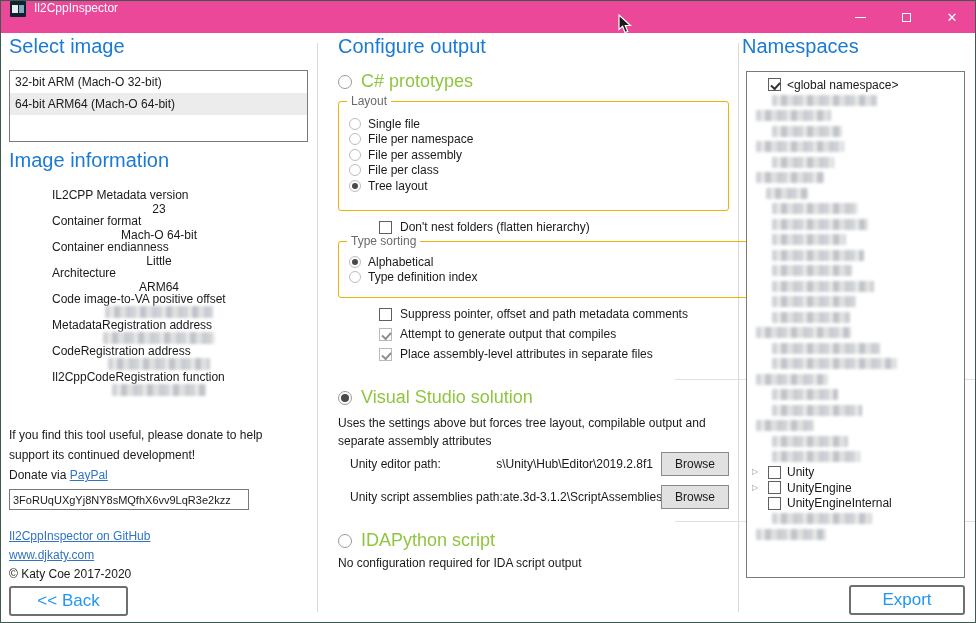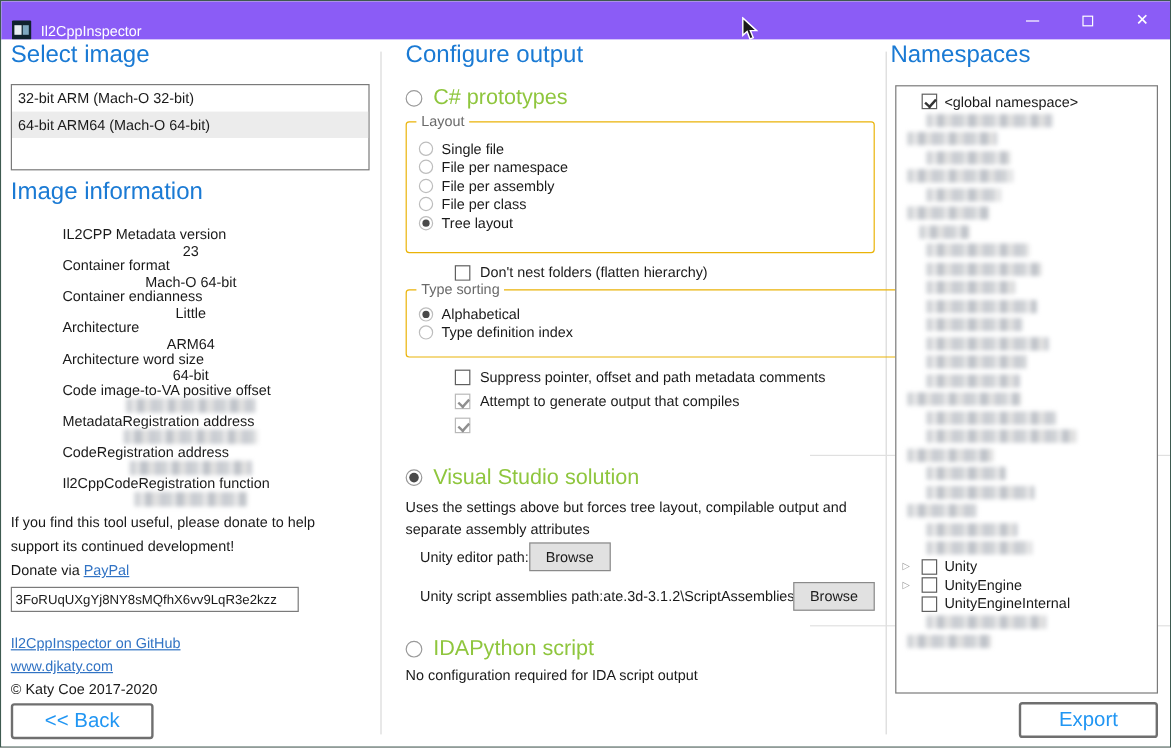--- a/index.html
+++ b/index.html
@@ -6,21 +6,21 @@
   html,body { background:#888; }
   body { font-family:"Liberation Sans","DejaVu Sans",sans-serif; }
   #app{
     position:relative; width:976px; height:623px; background:#fff;
     border:1px solid #3e5a50; overflow:hidden;
     font-size:12px; color:#1a1a1a;
   }
   
   .titlebar{
     position:absolute; top:0; left:0; right:0; height:32px;
-    background:#8b5cf6; display:flex; align-items:flex-end; color:#fff;
+    background:#ec4899; display:flex; align-items:flex-start; color:#fff;
   }
   .app-icon{ width:16px; height:16px; margin:0 8px 0 9px; background:#10222e;
     position:relative; flex:none; border-radius:1px;}
   .app-icon::before{content:""; position:absolute; left:2px; top:4px; width:6px; height:8px; background:#e8eef2;}
   .app-icon::after{content:""; position:absolute; left:9px; top:4px; width:5px; height:8px; background:#7fa8c0;}
   .title-text{ font-size:12px; }
   .tb-spacer{ flex:1; }
   .tb-btn{ width:46px; height:32px; display:flex; align-items:center; justify-content:center; color:#fff; }
   .glyph-min{ width:11px; height:1px; background:#fff; display:block;}
   .glyph-max{ width:9px; height:9px; border:1px solid #fff; display:block;}
@@ -155,24 +155,20 @@
           </div>
           <div class="info-row">
             <span class="info-label">Container endianness</span>
             <span class="info-value">Little</span>
           </div>
           <div class="info-row">
             <span class="info-label">Architecture</span>
             <span class="info-value">ARM64</span>
           </div>
           <div class="info-row">
-            <span class="info-label">Architecture word size</span>
-            <span class="info-value">64-bit</span>
-          </div>
-          <div class="info-row">
             <span class="info-label">Code image-to-VA positive offset</span>
             <span class="redact" style="width: 108px; height: 13px;"></span>
           </div>
           <div class="info-row">
             <span class="info-label">MetadataRegistration address</span>
             <span class="redact" style="width: 112px; height: 13px;"></span>
           </div>
           <div class="info-row">
             <span class="info-label">CodeRegistration address</span>
             <span class="redact" style="width: 102px; height: 13px;"></span>
@@ -257,33 +253,35 @@
           <div class="cb-row" style="left: 0px; top: 273px;">
             <span class="checkbox"></span>
             <span>Suppress pointer, offset and path metadata comments</span>
           </div>
           <div class="cb-row" style="left: 0px; top: 293px;">
             <span class="checkbox checked disabled"></span>
             <span>Attempt to generate output that compiles</span>
           </div>
           <div class="cb-row" style="left: 0px; top: 313px;">
             <span class="checkbox checked disabled"></span>
+            <span>Place assembly-level attributes in separate files</span>
           </div>
         </div>
 
       <div class="hdiv h1"></div>
 
       <div class="head-row vs-row">
         <span class="radio big checked"></span>
         <span class="green-head">Visual Studio solution</span>
       </div>
       <div class="vs-desc">Uses the settings above but forces tree layout, compilable output and separate assembly attributes</div>
 
       <div class="field-row fr1">
         <span class="f-label">Unity editor path:</span>
+        <span class="f-value">s\Unity\Hub\Editor\2019.2.8f1</span>
         <span class="browse-btn">Browse</span>
       </div>
       <div class="field-row fr2">
         <span class="f-label">Unity script assemblies path:</span>
         <span class="f-value">ate.3d-3.1.2\ScriptAssemblies</span>
         <span class="browse-btn">Browse</span>
       </div>
 
       <div class="hdiv h2"></div>
 

